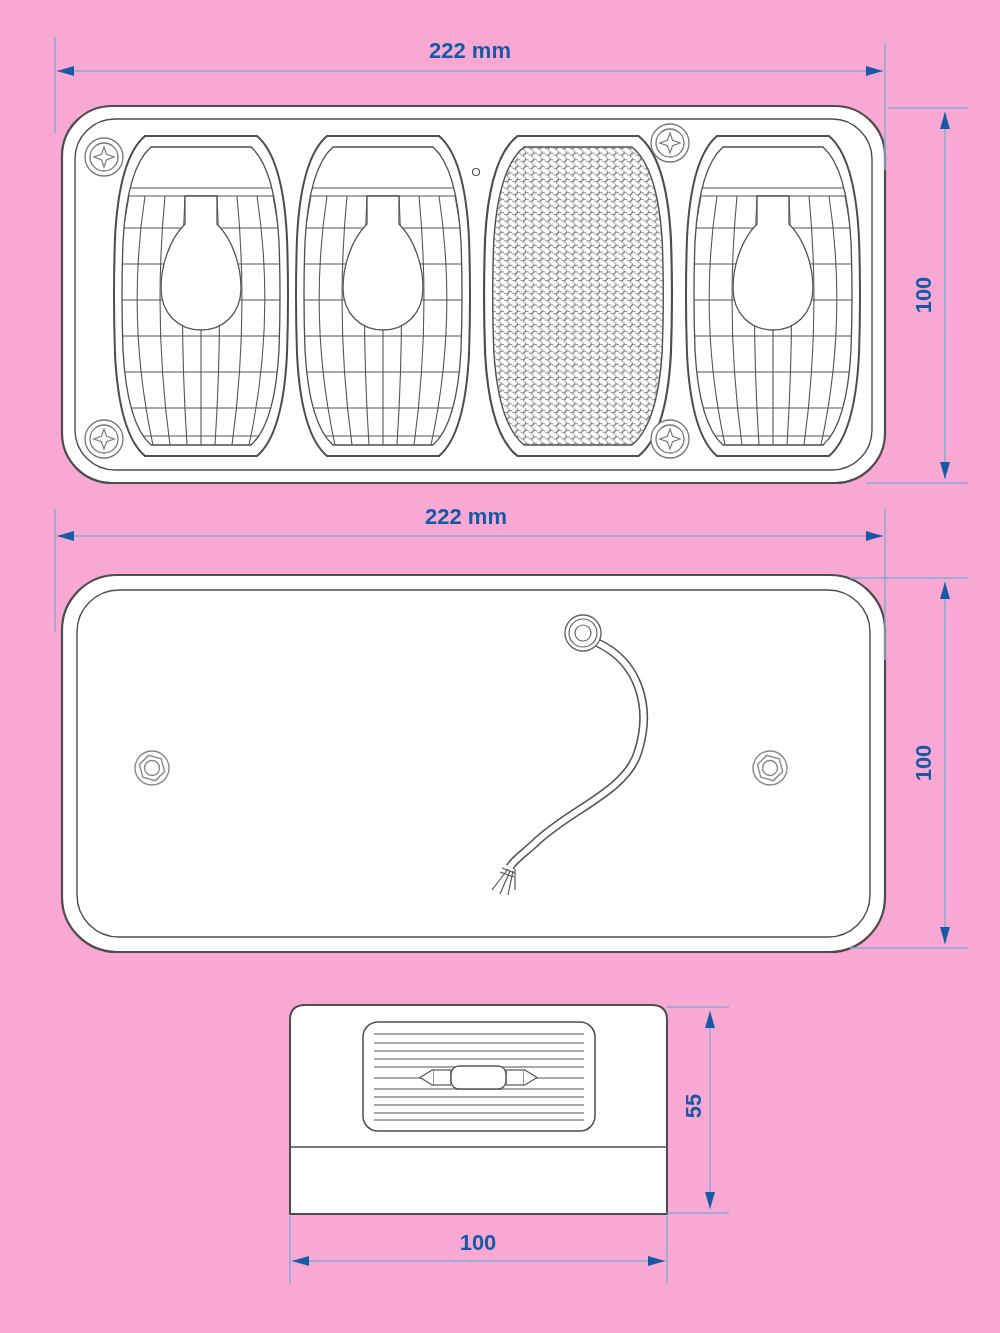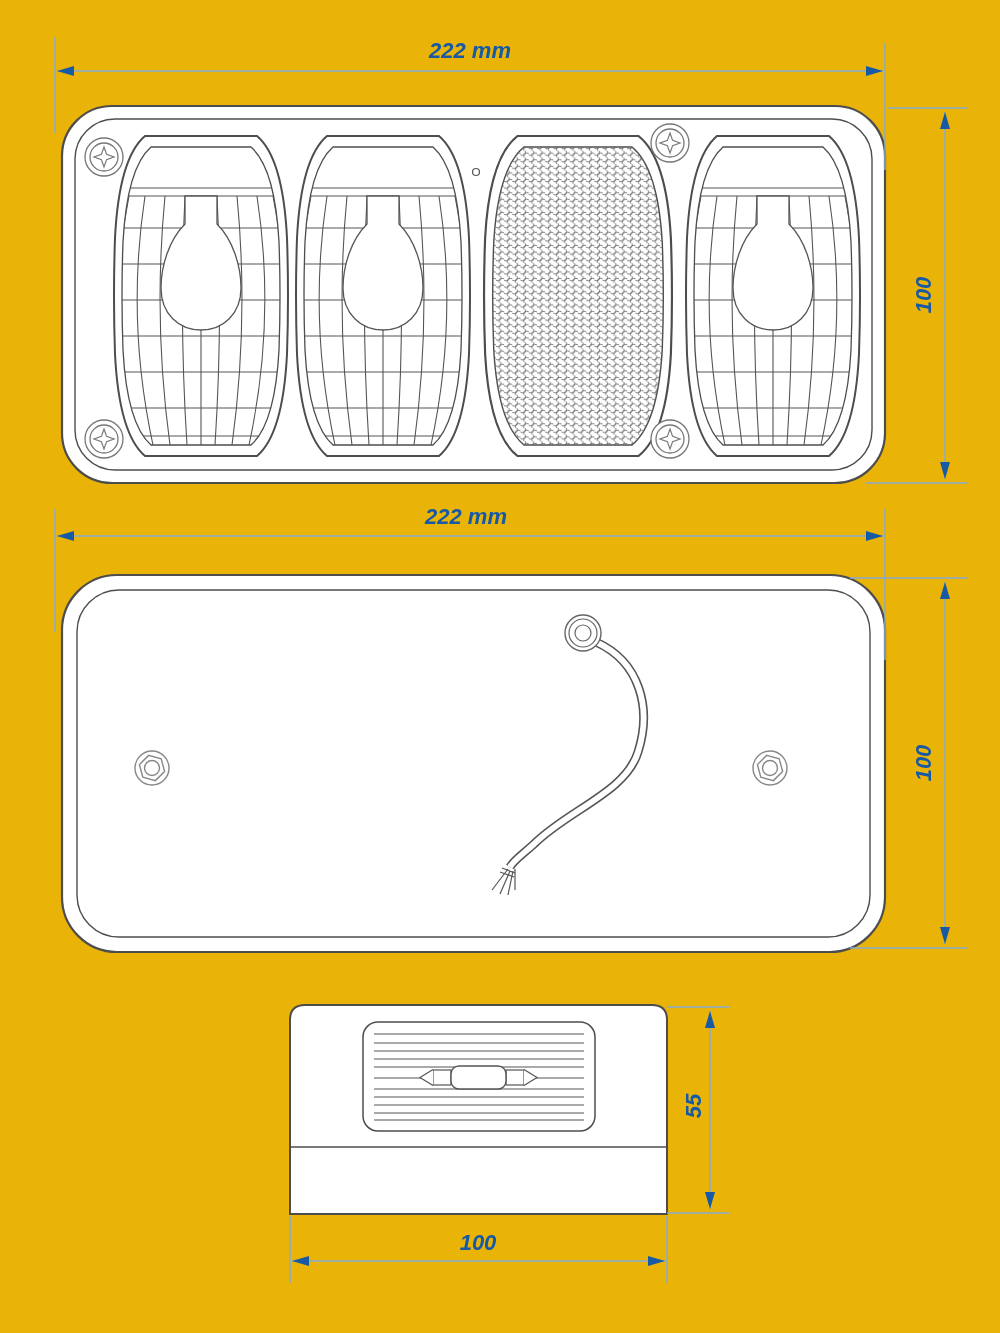--- a/index.html
+++ b/index.html
@@ -1,16 +1,16 @@
 <!DOCTYPE html>
 <html><head>
 <meta charset="utf-8">
 <style>
   html,body{margin:0;padding:0;background:#fff;}
-  .canvas{position:relative;width:1000px;height:1333px;background:#eab308;overflow:hidden;font-style:italic;}
+  .canvas{position:relative;width:1000px;height:1333px;background:#f9a8d4;overflow:hidden;}
   svg{display:block;}
   svg text{font-family:"Liberation Sans", sans-serif;font-weight:700;font-size:22px;fill:#1659a4;}
   .dim line{stroke:#84abd0;stroke-width:1.5;}
   .dim polygon{fill:#1659a4;stroke:none;}
   .grid{stroke:#555;stroke-width:1.1;fill:none;}
 </style>
 </head>
 <body>
 
 <div class="canvas">

